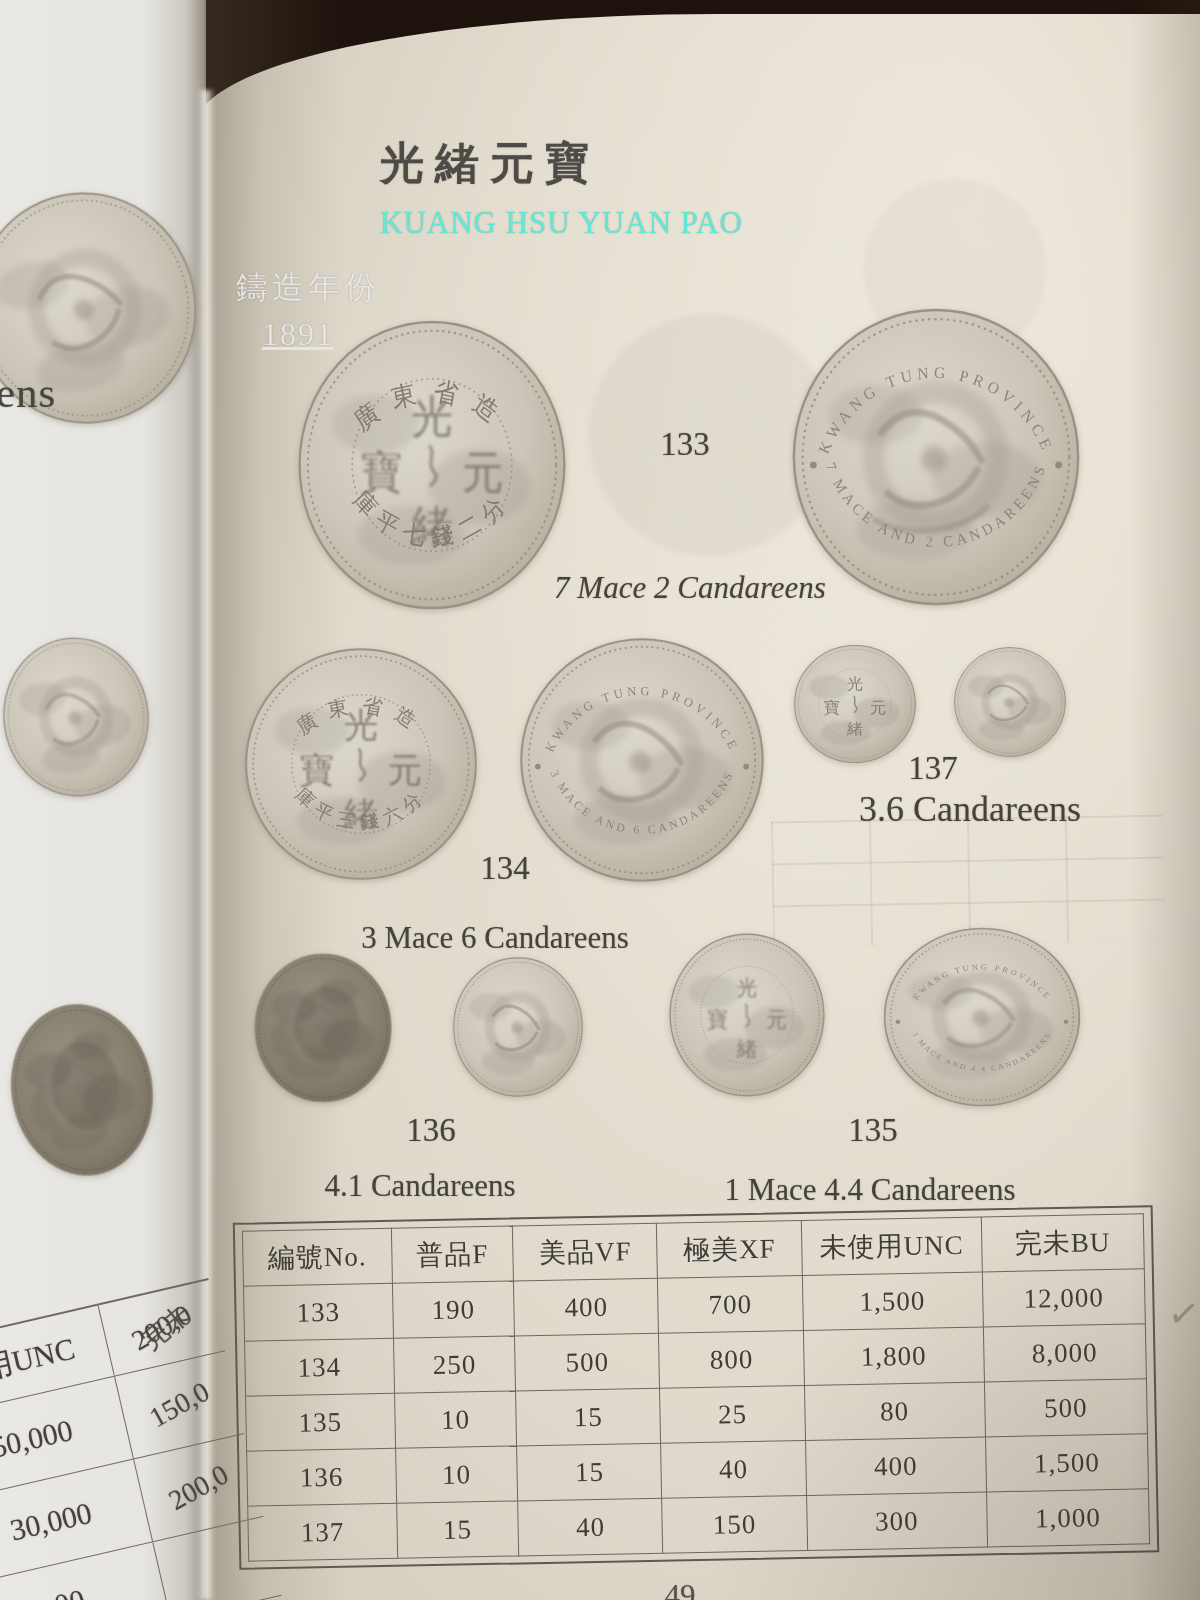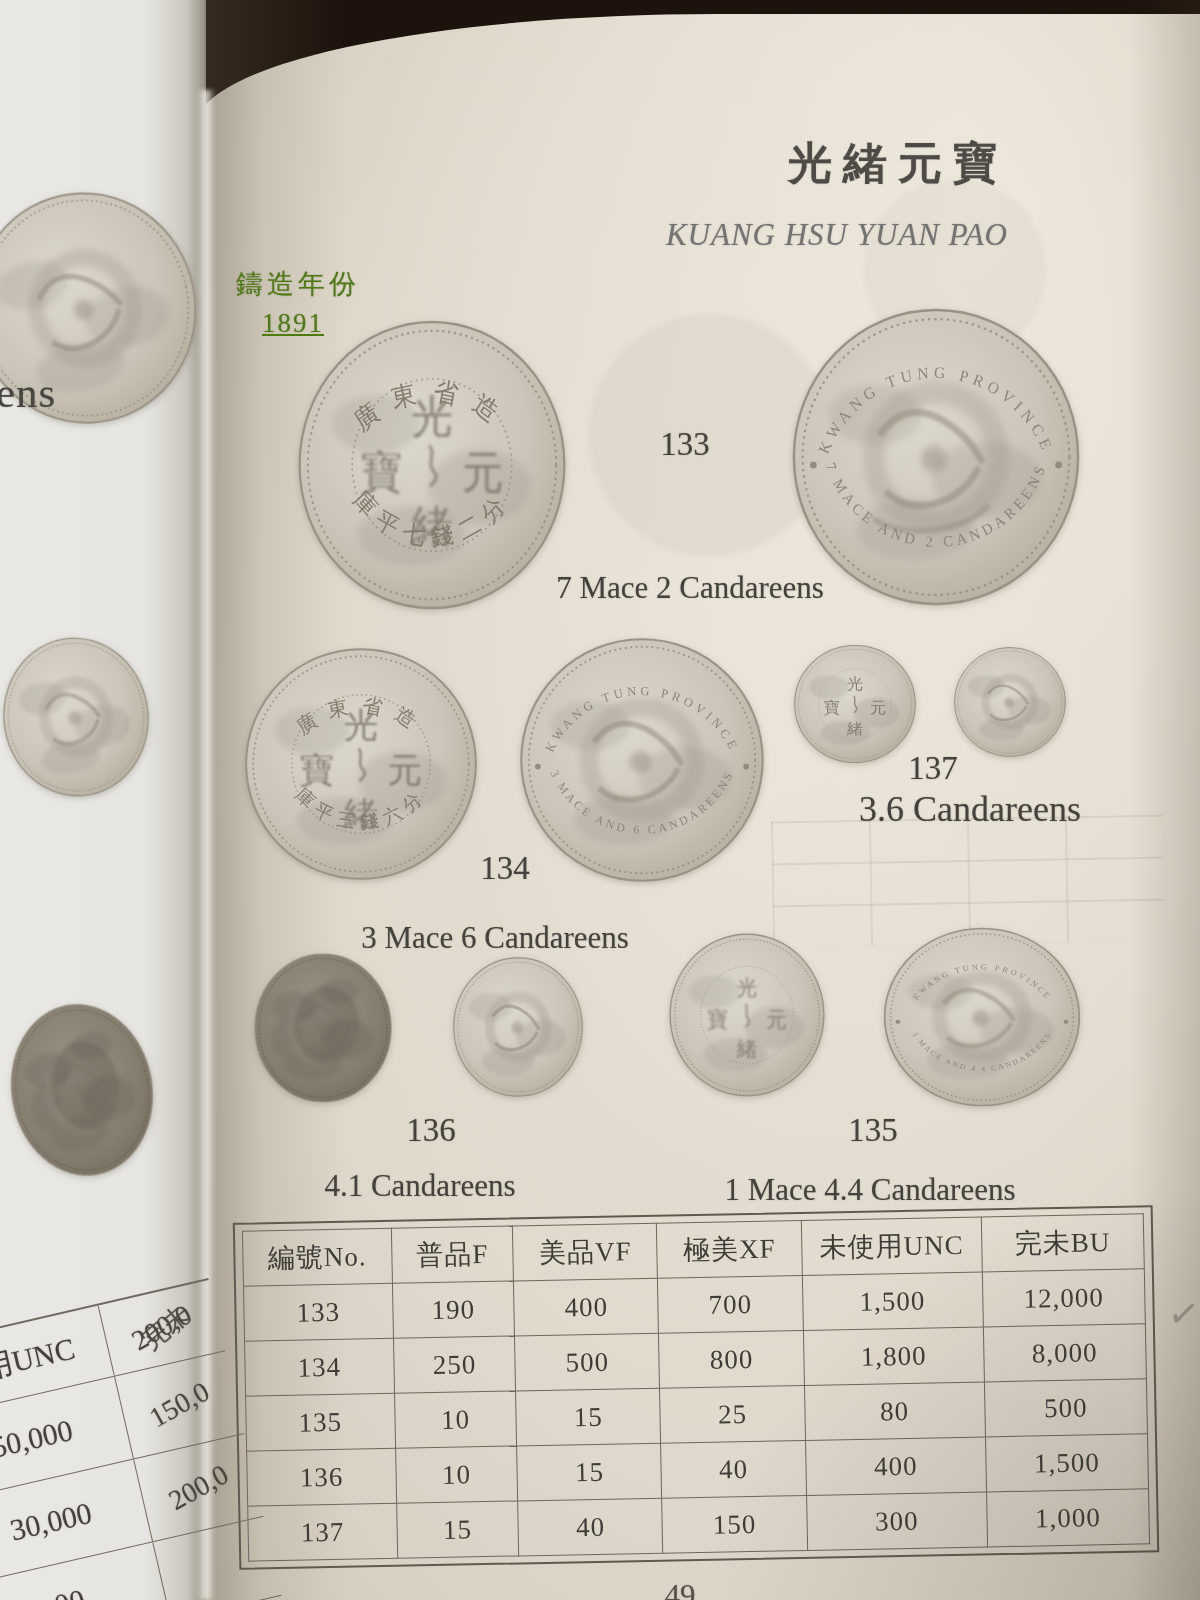--- a/index.html
+++ b/index.html
@@ -34,24 +34,24 @@
   }
   .right-edge-shade{
     position:absolute;right:0;top:0;width:70px;height:1600px;pointer-events:none;
     background:linear-gradient(to left, rgba(70,60,46,.20), transparent);
   }
   .bottom-corner-shade{
     position:absolute;right:0;bottom:0;width:500px;height:420px;pointer-events:none;
     background:radial-gradient(ellipse at 100% 100%, rgba(60,50,38,.22), transparent 70%);
   }
   
-  .title-block{left:408px;top:134px;width:600px;text-align:right;}
+  .title-block{left:380px;top:134px;width:600px;text-align:left;}
   .title-cn{font-size:44px;letter-spacing:11px;color:#4e4b46;font-weight:bold;}
-  .title-en{font-size:31px;letter-spacing:1px;color:#737373;margin-top:24px;font-style:italic;}
-  .year-block{left:236px;top:266px;font-size:27px;color:#4d7c0f;}
+  .title-en{font-size:31px;letter-spacing:1px;color:#5eead4;margin-top:12px;}
+  .year-block{left:236px;top:266px;font-size:32px;color:#e5e5e5;}
   .year-label{letter-spacing:4px;}
   .year-value{margin-top:6px;padding-left:26px;letter-spacing:2px;text-decoration:underline;}
   
   .coin-number{font-size:33px;text-align:center;color:#45423d;}
   .coin-caption{font-size:31px;text-align:center;color:#45423d;}
   
   .coin{position:absolute;filter:blur(.4px) drop-shadow(0 2px 3px rgba(95,86,72,.28));}
   .coin svg{width:100%;height:100%;display:block;}
   
   .ghost-circle{position:absolute;border-radius:50%;pointer-events:none;}
@@ -427,21 +427,21 @@
         </g>
         <text font-size="12.8" letter-spacing="4" fill="#857e70" opacity=".9"><textPath href="#Tcoin135reverse" startOffset="50%" text-anchor="middle">KWANG TUNG PROVINCE</textPath></text>
         <text font-size="12" letter-spacing="3.2" fill="#857e70" opacity=".9"><textPath href="#Bcoin135reverse" startOffset="50%" text-anchor="middle">1 MACE AND 4.4 CANDAREENS</textPath></text>
         <circle cx="-126" cy="8" r="3.5" fill="#857e70" opacity=".8"></circle>
         <circle cx="126" cy="8" r="3.5" fill="#857e70" opacity=".8"></circle>
       </svg>
     </div>
   </div>
 
 <div class="abs coin-number txt" style="left:610px;top:426px;width:150px;">133</div>
-<div class="abs coin-caption txt" style="left:530px;top:570px;width:320px;">7 Mace 2 Candareens</div>
+<div class="abs coin-caption txt" style="left:530px;top:570px;width:320px;font-style:italic;">7 Mace 2 Candareens</div>
 <div class="abs coin-number txt" style="left:430px;top:850px;width:150px;">134</div>
 <div class="abs coin-caption txt" style="left:340px;top:920px;width:310px;">3 Mace 6 Candareens</div>
 <div class="abs coin-number txt" style="left:858px;top:750px;width:150px;">137</div>
 <div class="abs coin-caption txt" style="left:835px;top:788px;width:270px;font-size:36px;">3.6 Candareens</div>
 <div class="abs coin-number txt" style="left:356px;top:1112px;width:150px;">136</div>
 <div class="abs coin-caption txt" style="left:310px;top:1168px;width:220px;">4.1 Candareens</div>
 <div class="abs coin-number txt" style="left:798px;top:1112px;width:150px;">135</div>
 <div class="abs coin-caption txt" style="left:690px;top:1172px;width:360px;">1 Mace 4.4 Candareens</div>
 
 <div id="price-table" class="abs">

